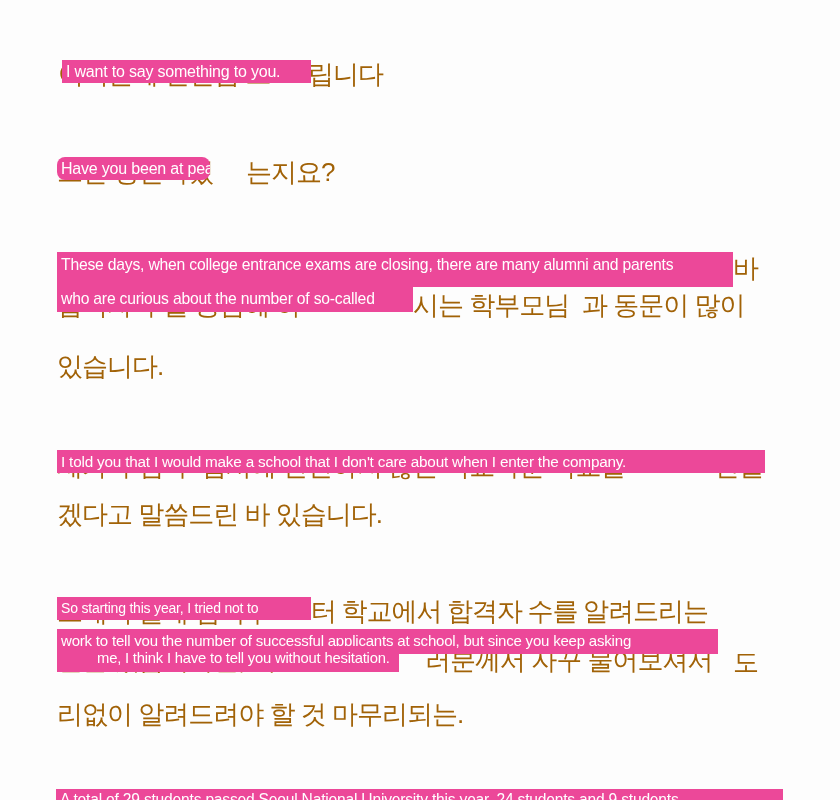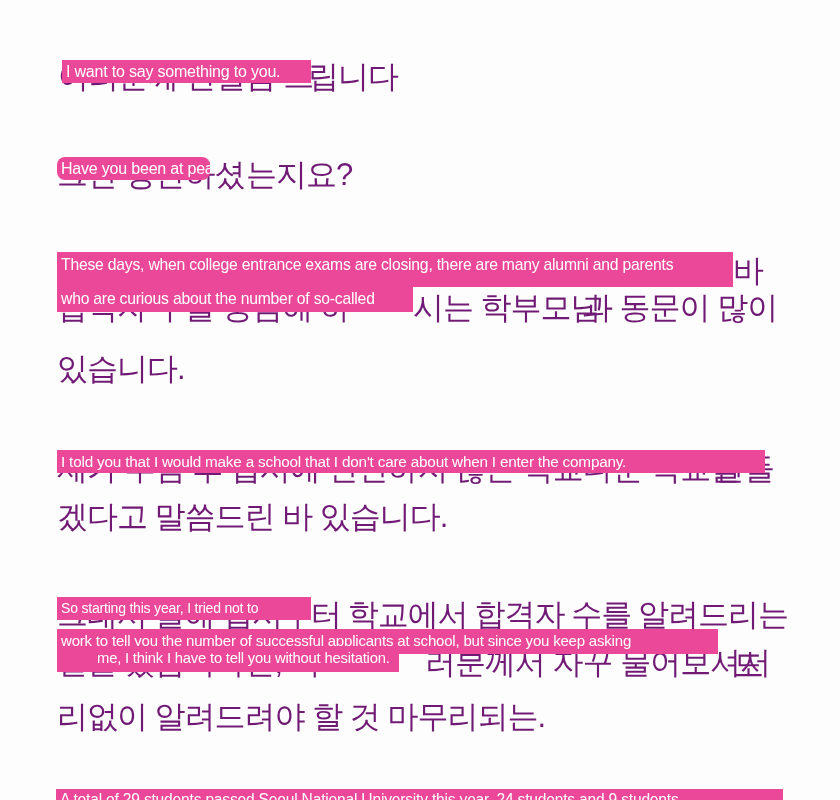--- a/index.html
+++ b/index.html
@@ -19,22 +19,22 @@
     overflow:hidden;
     z-index:2;
     padding-left:4px;
     box-sizing:border-box;
     letter-spacing:-0.2px;
     font-family:"Liberation Sans", sans-serif;
   }
   
   .ko {
     position:absolute;
-    color:#701a75;
-    font-size:31px;
+    color:#a16207;
+    font-size:26px;
     line-height:1.25;
     white-space:pre;
     z-index:1;
     letter-spacing:-1px;
     font-family:"Liberation Sans", sans-serif;
   }
 </style>
 </head>
 <body>
 

